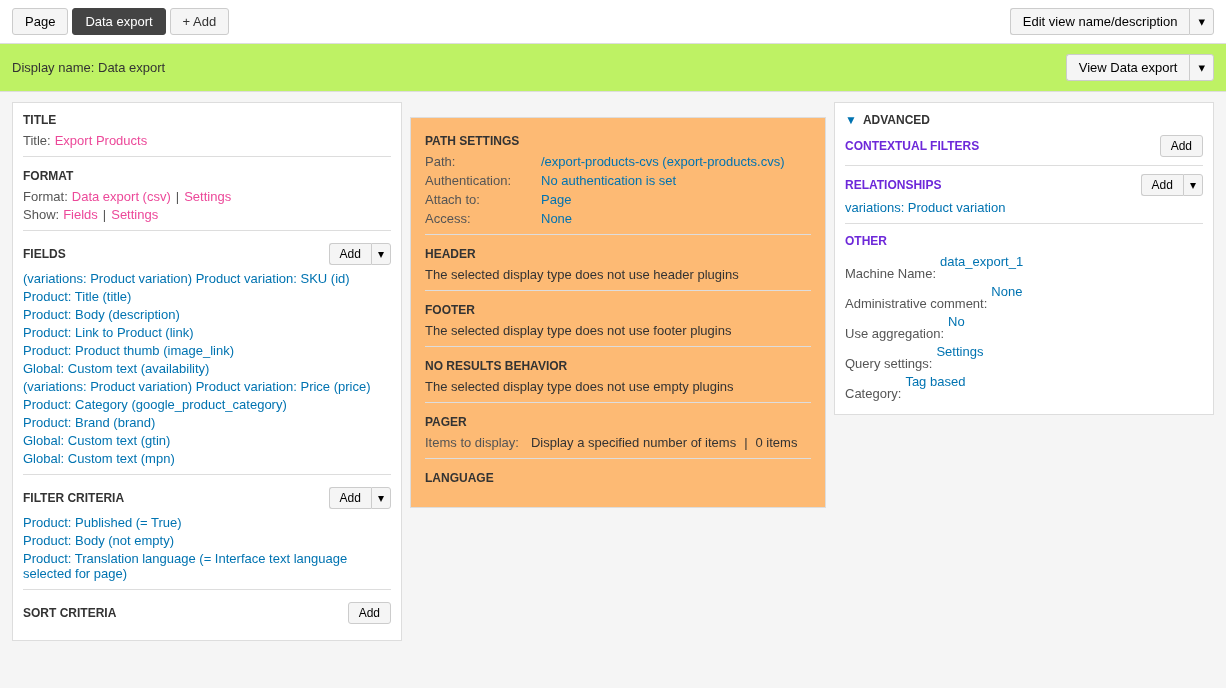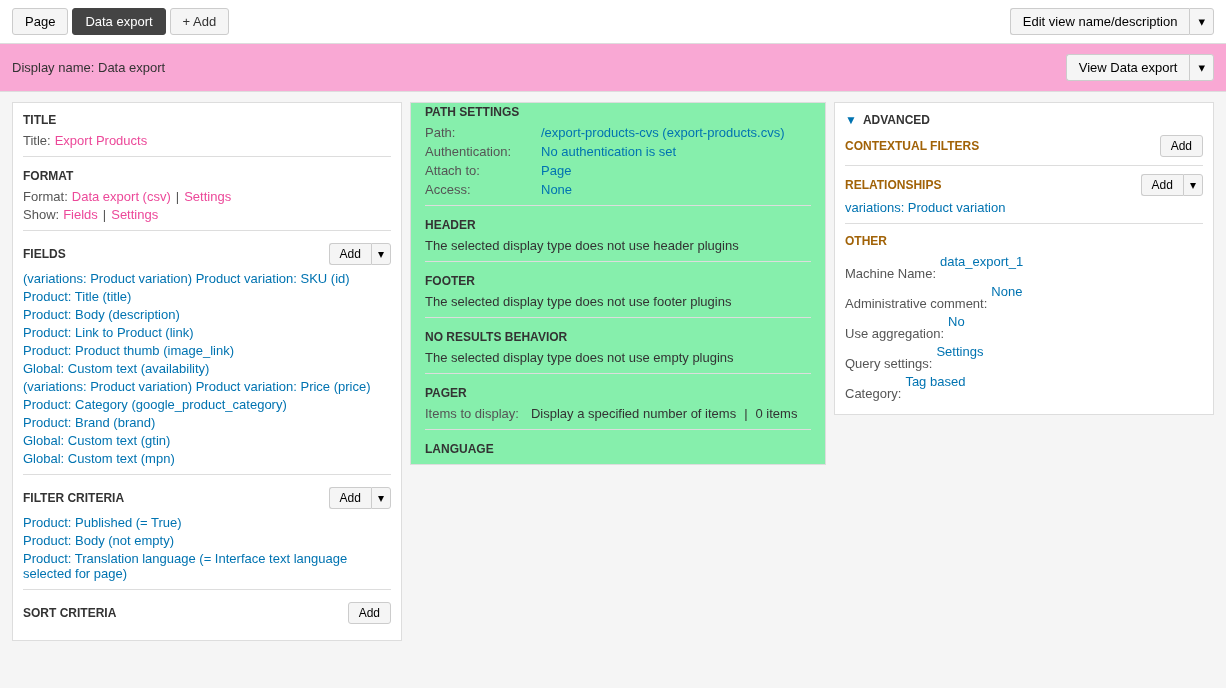--- a/index.html
+++ b/index.html
@@ -55,21 +55,21 @@
     .edit-view-dropdown {
       padding: 5px 8px;
       border: 1px solid #ccc;
       background: #f5f5f5;
       cursor: pointer;
       font-size: 13px;
       border-radius: 0 3px 3px 0;
     }
 
     .display-name-bar {
-      background: #f9a8d4;
+      background: #bef264;
       padding: 10px 12px;
       border-bottom: 1px solid #ddd;
       display: flex;
       align-items: center;
       justify-content: space-between;
       gap: 40px;
     }
     .display-name-bar .label { font-weight: normal; }
 
     .view-data-btn {
@@ -180,23 +180,24 @@
       cursor: pointer;
       text-decoration: none;
       margin-bottom: 3px;
       font-size: 13px;
     }
 
     .divider { border: none; border-top: 1px solid #ddd; margin: 8px 0; }
 
     .center-panel {
       flex: 1;
-      background: #86efac;
+      background: #fdba74;
       border: 1px solid #ddd;
-      padding: 2px 14px;
+      padding: 16px 14px;
+      margin-top: 15px;
     }
 
     .path-row {
       display: flex;
       align-items: center;
       margin-bottom: 4px;
       font-size: 13px;
     }
     .path-row .key { color: #555; margin-right: 6px; min-width: 110px; }
     .path-row .val-link { color: #0073b1; cursor: pointer; text-align: right; }
@@ -225,21 +226,21 @@
 
     .rp-section-header {
       display: flex;
       align-items: center;
       justify-content: space-between;
       margin-bottom: 4px;
     }
     .rp-section-title {
       font-weight: bold;
       font-size: 12px;
-      color: #a16207;
+      color: #6d28d9;
     }
 
     .rp-add-split {
       display: flex;
       align-items: center;
     }
     .rp-add-main {
       padding: 3px 10px;
       border: 1px solid #ccc;
       background: #f5f5f5;

